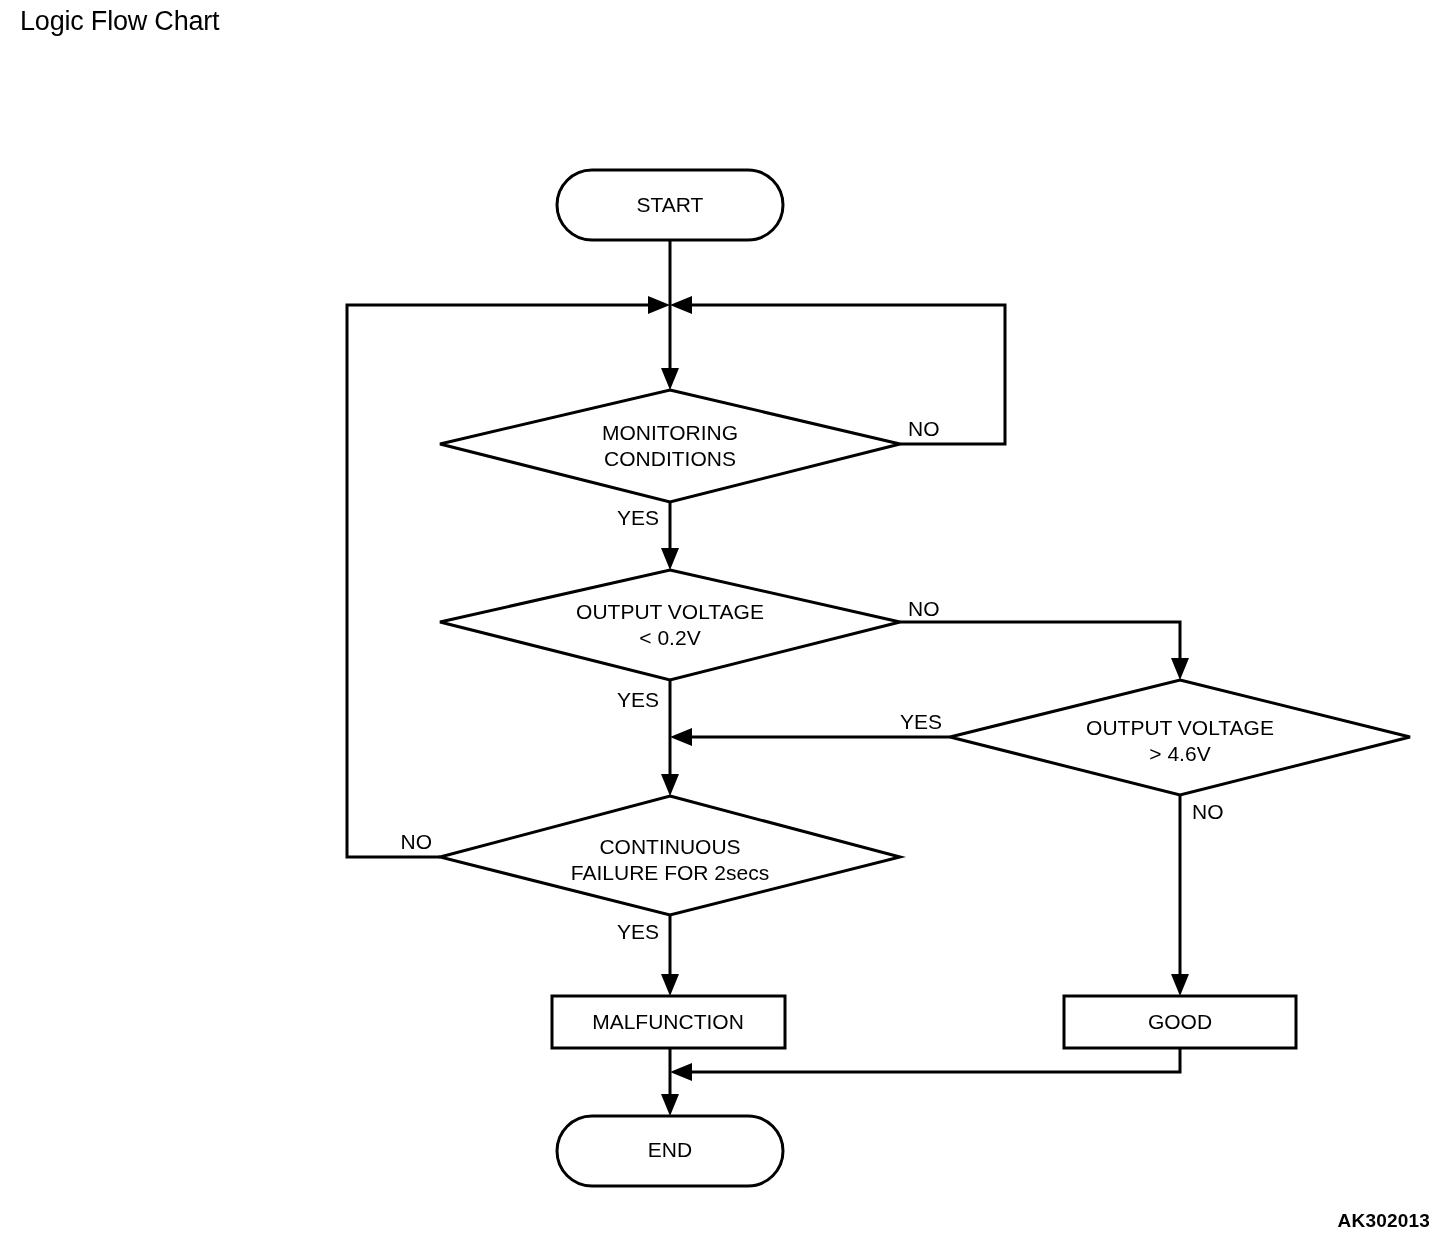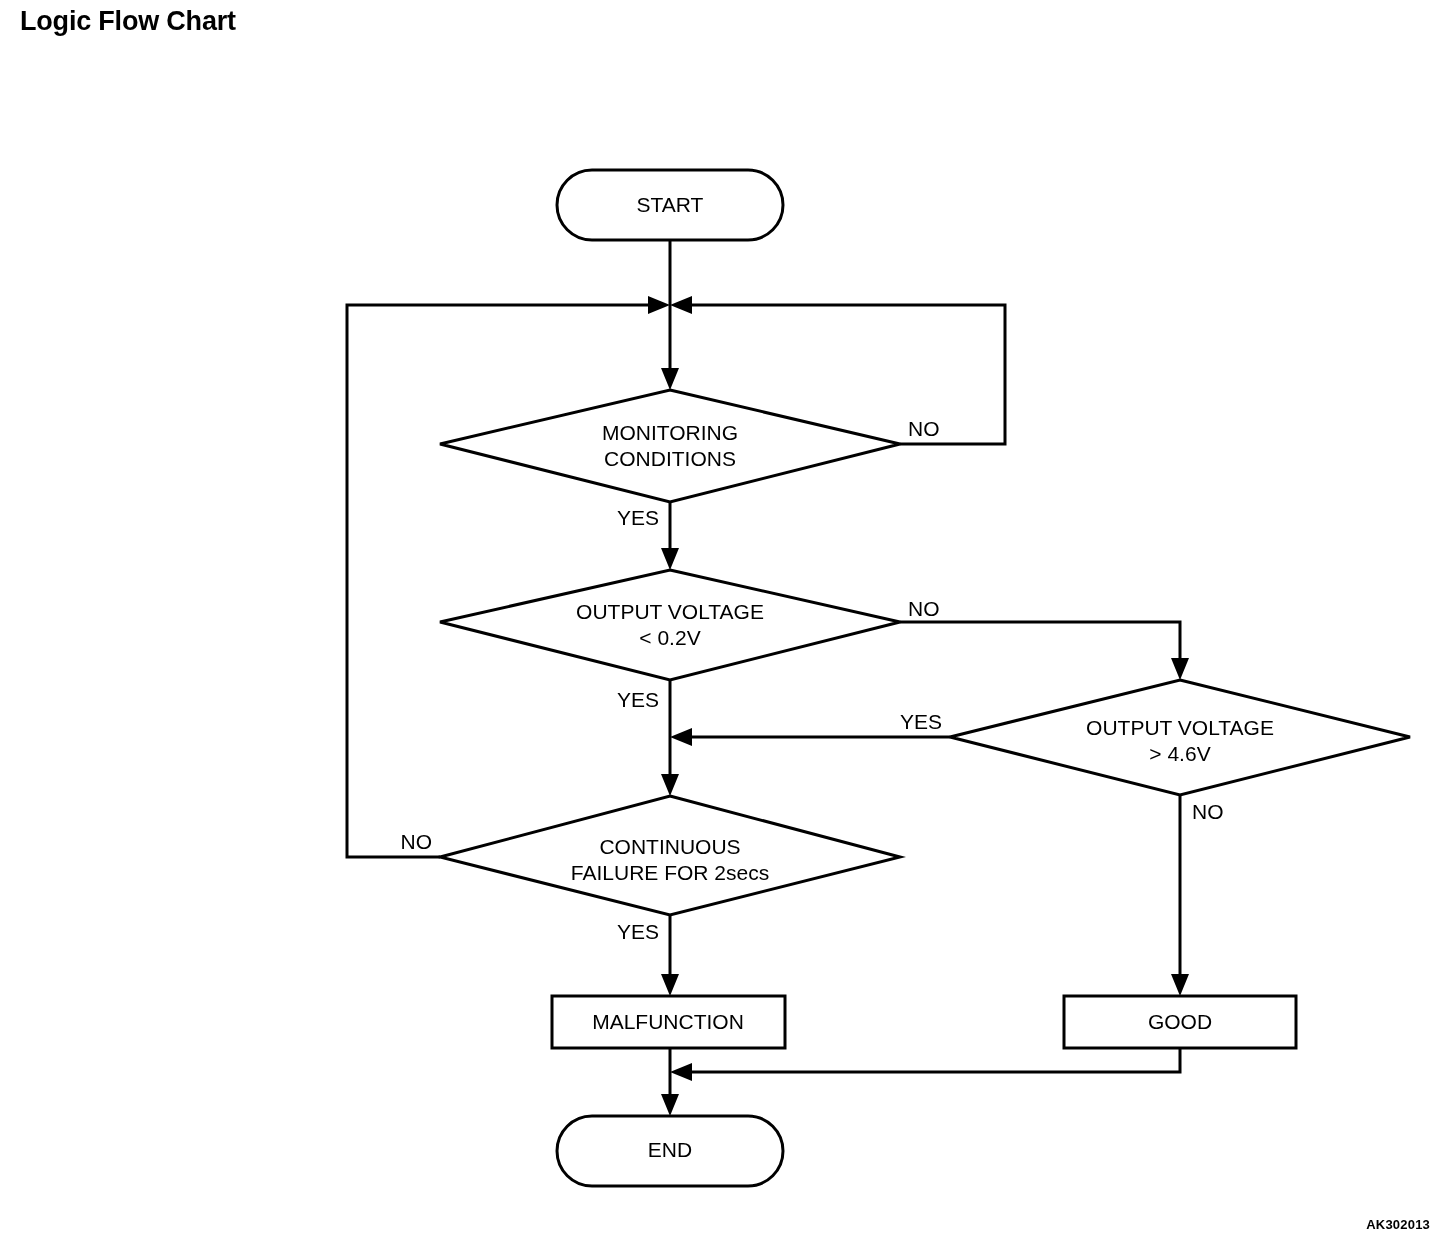--- a/index.html
+++ b/index.html
@@ -12,30 +12,30 @@
     height: 1244px;
     font-family: "Liberation Sans", sans-serif;
     position: relative;
     overflow: hidden;
   }
   #page-title {
     position: absolute;
     left: 20px;
     top: 6px;
     font-size: 27px;
-    font-weight: bold;
+    font-weight: normal;
     color: #000000;
     letter-spacing: -0.2px;
     font-family: "Liberation Sans", sans-serif;
   }
   #diagram-code {
     position: absolute;
     right: 26px;
     bottom: 12px;
-    font-size: 13px;
+    font-size: 19px;
     font-weight: bold;
     color: #000000;
     letter-spacing: 0.2px;
     font-family: "Liberation Sans", sans-serif;
   }
   #flow-canvas {
     position: absolute;
     left: 0;
     top: 0;
   }

